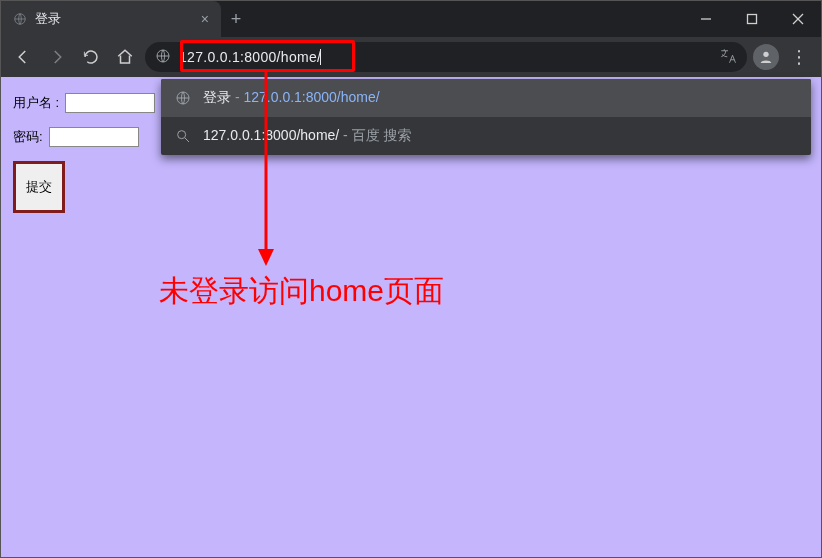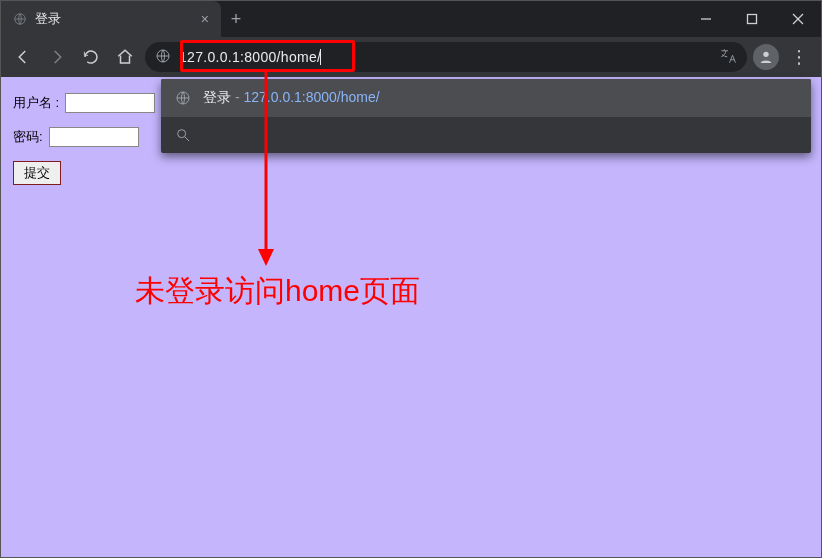--- a/index.html
+++ b/index.html
@@ -132,38 +132,38 @@
     color:#000;
   }
   .form-row { display:flex; align-items:center; gap:6px; margin-bottom:14px; }
   .form-row label { white-space:nowrap; }
   .text-input {
     width:90px; height:20px;
     border:1px solid #888;
     background:#fff;
   }
   .submit-btn {
-    border:1px solid #7f1d1d;
+    border:3px solid #7f1d1d;
     background:#efefef;
-    padding:2px 10px;
+    padding:14px 10px;
     font-size:13px;
     font-family:inherit;
   }
 
   
   .arrow {
     position:absolute;
     left:255px; top:70px;
     width:20px; height:195px;
     pointer-events:none;
     z-index:6;
   }
   .annotation {
     position:absolute;
-    left:134px; top:270px;
+    left:158px; top:270px;
     color:#f00;
     font-size:30px;
     z-index:6;
   }
 </style>
 </head>
 <body>
 
 <div class="titlebar">
   <div class="tab">
@@ -272,20 +272,23 @@
       <span>登录</span><span class="muted"> - </span><span class="link">127.0.0.1:8000/home/</span>
     </span>
   </div>
   <div class="sug-row">
     <span class="sug-icon">
       <svg viewBox="0 0 24 24">
           <circle cx="10" cy="10" r="6"></circle>
           <line x1="15" y1="15" x2="21" y2="21"></line>
         </svg>
     </span>
+    <span class="sug-text">
+      <span>127.0.0.1:8000/home/</span><span class="muted"> - 百度 搜索</span>
+    </span>
   </div>
 </div>
 
 <svg class="arrow" viewBox="0 0 20 195">
   <line x1="10" y1="0" x2="10" y2="180" stroke="#f00" stroke-width="3"></line>
   <polygon points="10,195 2,178 18,178" fill="#f00"></polygon>
 </svg>
 <div class="annotation">未登录访问home页面</div>
 
 </body></html>

